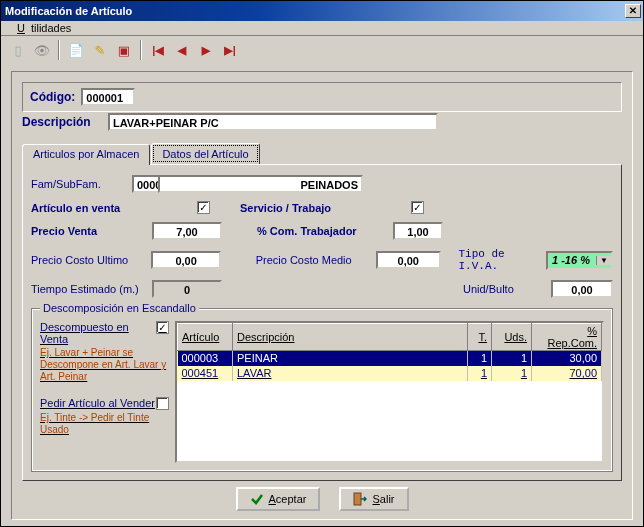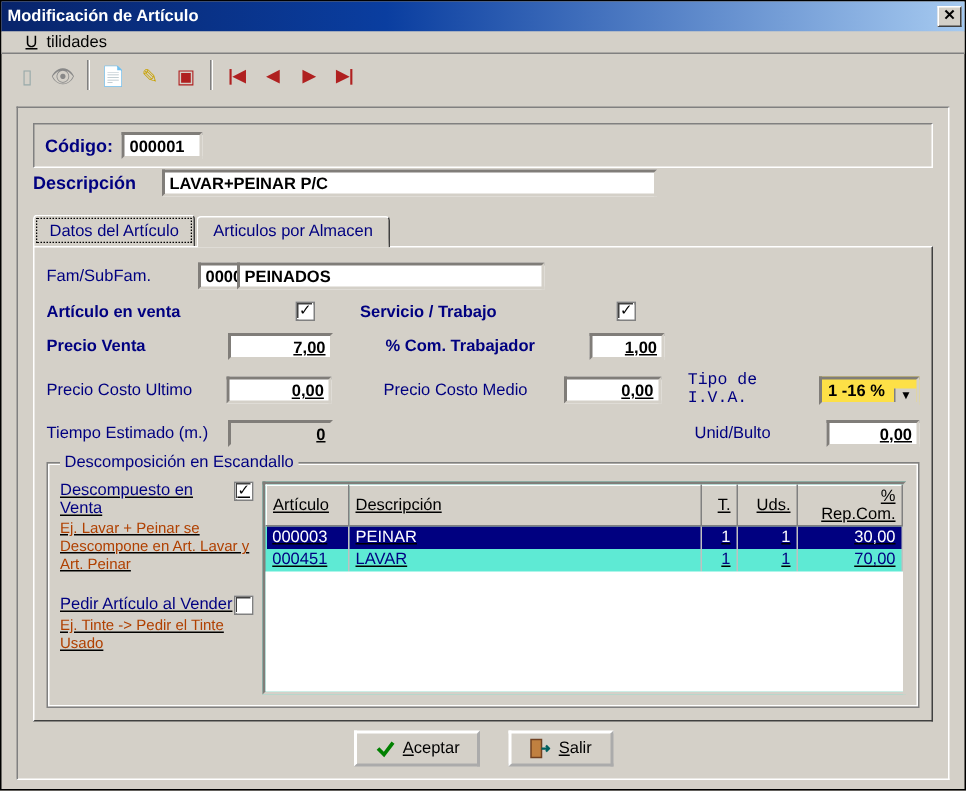--- a/index.html
+++ b/index.html
@@ -92,21 +92,21 @@
   .lbl-norm { color: #000080; font-size: 11px; margin-right: 6px; }
   .sunken {
     background: #fff;
     border: 2px inset #d4d0c8;
     padding: 1px 3px;
     font-size: 11px;
     height: 18px;
     line-height: 14px;
   }
   .sunken.ro { background: #d4d0c8; }
-  .sunken.right { text-align: right; text-decoration: underline; }
+  .sunken.right { text-align: center; }
   .sunken.bold { font-weight: bold; }
   .codigo-group {
     display: inline-flex; align-items: center;
     border: 1px solid #808080;
     border-right-color: #fff; border-bottom-color: #fff;
     padding: 5px 7px;
     margin-bottom: 1px;
   }
   .tabs { display: flex; margin-top: 4px; }
   .tab {
@@ -146,24 +146,25 @@
   .chk {
     width: 13px; height: 13px;
     background: #fff;
     border: 1px solid #808080;
     box-shadow: inset -1px -1px 0 #fff, inset 1px 1px 0 #404040;
     display: inline-flex; align-items: center; justify-content: center;
     font-size: 10px; line-height: 10px;
     color: #000;
   }
   .combo {
-    display: inline-flex; align-items: flex-end;
+    display: inline-flex; align-items: center;
     border: 2px inset #d4d0c8;
-    background: #fde047;
+    background: #86efac;
     height: 19px;
+    font-style: italic;
   }
   .combo .cval { padding: 1px 4px; font-weight: bold; font-size: 11px; width: 48px; }
   .combo .cbtn {
     width: 15px; background: #d4d0c8;
     border-left: 1px solid #808080;
     display: flex; align-items: center; justify-content: center;
     font-size: 8px; color: #000;
   }
   .groupbox {
     border: 1px solid #808080;
@@ -180,21 +181,21 @@
     position: absolute;
     top: -7px; left: 8px;
     background: #d4d0c8;
     padding: 0 3px;
     color: #000080;
     font-size: 11px;
   }
   .left-col { width: 135px; font-size: 11px; padding-right: 6px; }
   .left-col .blue { color: #000080; }
   .left-col .red { color: #b04000; font-size: 10px; line-height: 12px; }
-  .table-wrap { flex: 1; border: 2px inset #d4d0c8; background: #5eead4; display: flex; flex-direction: column; }
+  .table-wrap { flex: 1; border: 2px inset #d4d0c8; background: #fef9c3; display: flex; flex-direction: column; }
   table { border-collapse: collapse; width: 100%; font-size: 11px; }
   th {
     background: #d4d0c8;
     border: 1px solid #808080;
     border-top-color: #fff; border-left-color: #fff;
     padding: 1px 4px;
     font-weight: normal;
     text-align: left;
     height: 16px;
   }
@@ -250,30 +251,30 @@
         <span class="lbl-strong">Código:</span>
         <span class="sunken bold" style="width:54px;">000001</span>
       </div>
 
       <div class="row">
         <span class="lbl-strong" style="width:80px;">Descripción</span>
         <span class="sunken bold" style="width:330px;">LAVAR+PEINAR P/C</span>
       </div>
 
       <div class="tabs">
+        <div class="tab">Articulos por Almacen</div>
         <div class="tab active">Datos del Artículo</div>
-        <div class="tab">Articulos por Almacen</div>
       </div>
 
       <div class="tab-body">
 
         <div class="row">
           <span class="lbl-norm" style="width:95px;">Fam/SubFam.</span>
           <span class="sunken bold" style="width:28px;">00001</span>
-          <span class="sunken bold" style="width:205px;margin-left:-2px;">PEINADOS</span>
+          <span class="sunken bold" style="width:205px;margin-left:-2px;text-align:right;">PEINADOS</span>
         </div>
 
         <div class="row">
           <span class="lbl-strong" style="width:160px;font-size:11px;">Artículo en venta</span>
           <span class="chk">✓</span>
           <span style="width:30px;"></span>
           <span class="lbl-strong" style="width:165px;font-size:11px;">Servicio / Trabajo</span>
           <span class="chk">✓</span>
         </div>
 

